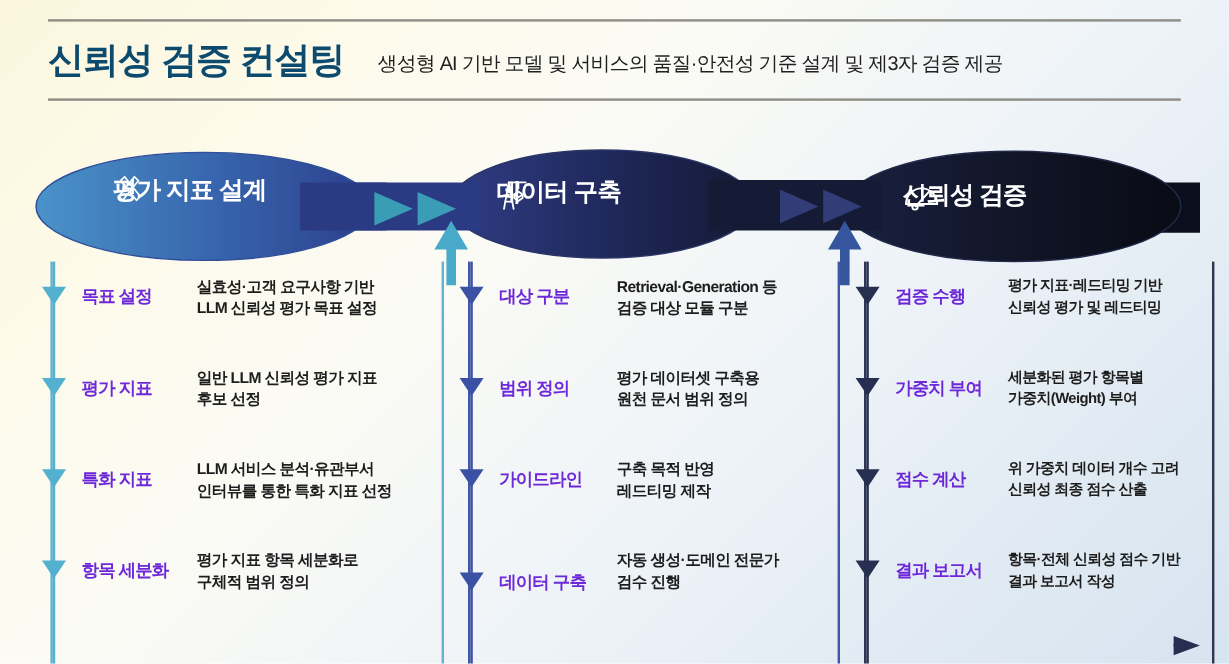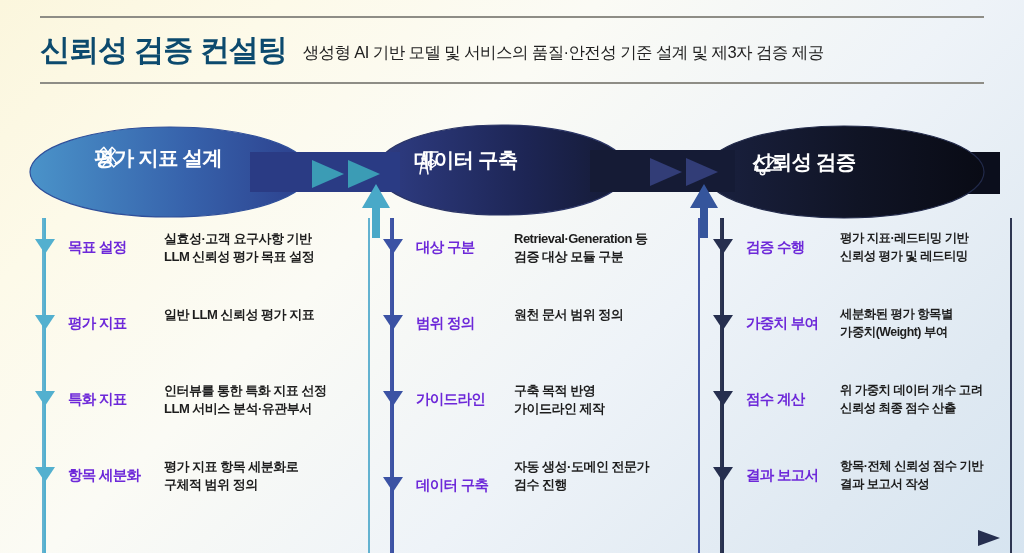--- a/index.html
+++ b/index.html
@@ -16,21 +16,21 @@
     position: absolute; left: 40px; top: 16px; width: 944px; height: 68px;
     border-top: 2px solid #8e8d86;
     border-bottom: 2px solid #8e8d86;
     display: flex; align-items: center;
   }
   #title {
     font-size: 30px; font-weight: bold; color: #0c4a6e;
     letter-spacing: -1px; white-space: nowrap;
   }
   #subtitle {
-    font-size: 16.5px; color: #212121; margin-left: 16px;
+    font-size: 16.5px; color: #212121; margin-left: 28px;
     letter-spacing: -0.6px; white-space: nowrap; padding-top: 5px;
   }
 
   
   .column { position: absolute; top: 110px; }
   #col-1 { left: 22px;  width: 348px; }
   #col-2 { left: 370px; width: 330px; }
   #col-3 { left: 700px; width: 310px; }
 
   
@@ -154,31 +154,32 @@
       </div>
     </div>
 
     <div class="item">
       <div class="item-marker">
           <span class="tri"></span>
         </div>
       <div class="item-title">평가 지표</div>
       <div class="item-desc">
         <div>일반 LLM 신뢰성 평가 지표</div>
+        <div>후보 선정</div>
       </div>
     </div>
 
     <div class="item">
       <div class="item-marker">
           <span class="tri"></span>
         </div>
       <div class="item-title">특화 지표</div>
       <div class="item-desc">
+        <div>LLM 서비스 분석·유관부서</div>
         <div>인터뷰를 통한 특화 지표 선정</div>
-        <div>LLM 서비스 분석·유관부서</div>
       </div>
     </div>
 
     <div class="item">
       <div class="item-marker">
           <span class="tri"></span>
         </div>
       <div class="item-title">항목 세분화</div>
       <div class="item-desc">
         <div>평가 지표 항목 세분화로</div>
@@ -233,32 +234,33 @@
         <div>검증 대상 모듈 구분</div>
       </div>
     </div>
 
     <div class="item">
       <div class="item-marker">
           <span class="tri"></span>
         </div>
       <div class="item-title">범위 정의</div>
       <div class="item-desc">
+        <div>평가 데이터셋 구축용</div>
         <div>원천 문서 범위 정의</div>
       </div>
     </div>
 
     <div class="item">
       <div class="item-marker">
           <span class="tri"></span>
         </div>
       <div class="item-title">가이드라인</div>
       <div class="item-desc">
         <div>구축 목적 반영</div>
-        <div>가이드라인 제작</div>
+        <div>레드티밍 제작</div>
       </div>
     </div>
 
     <div class="item">
       <div class="item-marker">
           <span class="tri" style="top:27px;"></span>
         </div>
       <div class="item-title" style="padding-top:26px;">데이터 구축</div>
       <div class="item-desc">
         <div>자동 생성·도메인 전문가</div>

